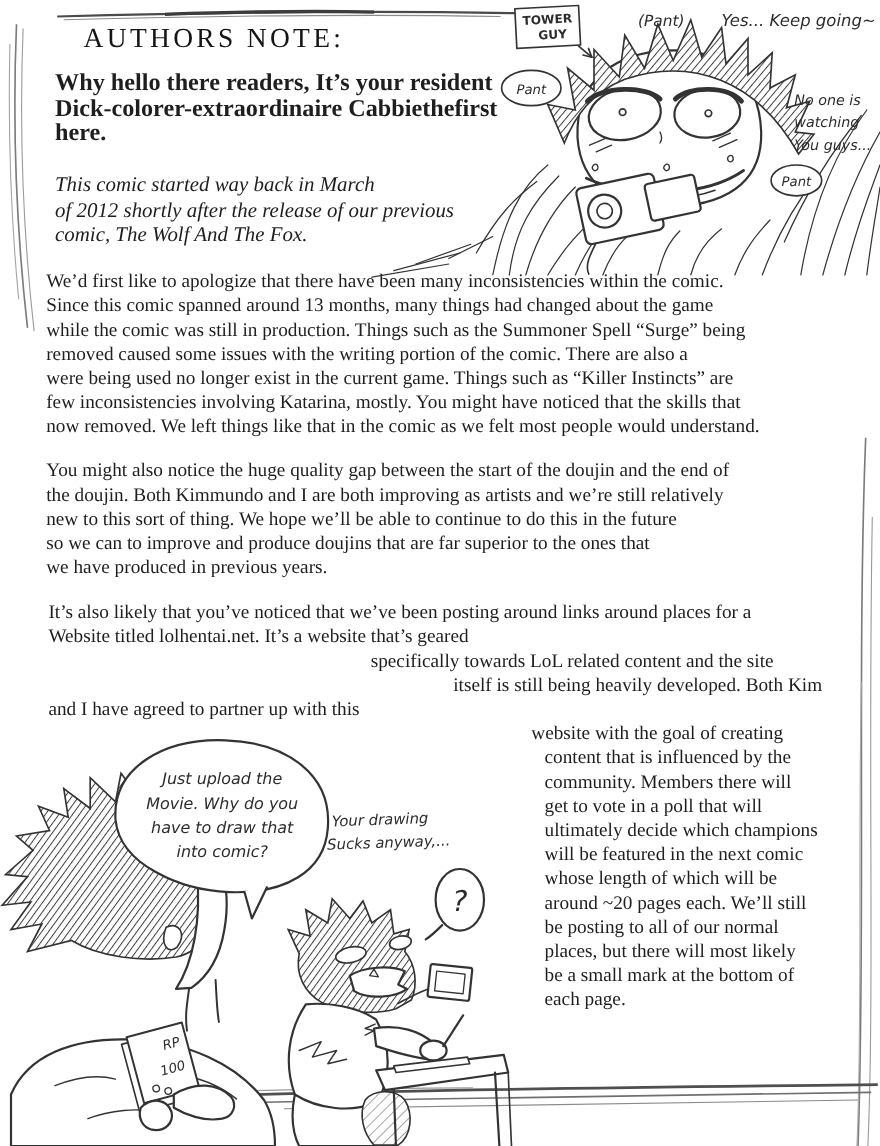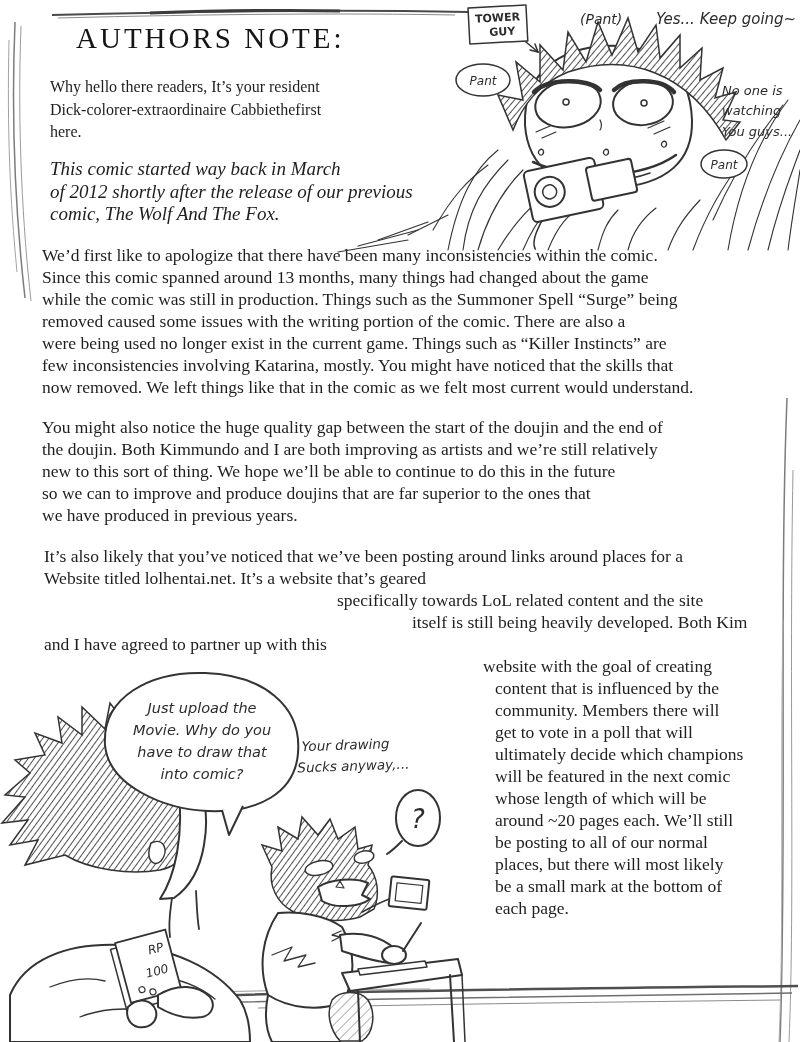--- a/index.html
+++ b/index.html
@@ -5,24 +5,24 @@
   html,body{margin:0;padding:0;background:#e8e8e8;}
   .page{
     position:relative;width:800px;height:1042px;background:#ffffff;
     overflow:hidden;font-family:"Liberation Serif",serif;color:#1e1e1e;
   }
   svg{position:absolute;overflow:visible;}
   .sketch-borders{left:0;top:0;}
   #title{
     position:absolute;left:76px;top:22px;margin:0;
     font-family:"Liberation Serif",serif;font-weight:normal;
-    font-size:29px;letter-spacing:3px;color:#151515;
+    font-size:25px;letter-spacing:3px;color:#151515;
   }
   .para{position:absolute;white-space:nowrap;line-height:22px;font-size:17.5px;}
-  #p1{left:50px;top:76px;font-size:16px;line-height:22.5px;}
+  #p1{left:50px;top:64px;font-size:22px;line-height:22.5px;font-weight:bold;}
   #p2{left:50px;top:158px;font-size:19px;line-height:22.5px;font-style:italic;}
   #p3{left:42px;top:244px;}
   #p4{left:42px;top:416px;}
   #p5{left:44px;top:545px;}
   #p5 .line:nth-child(2){}
   #p5 .line:nth-child(3){margin-left:293px;}
   #p5 .line:nth-child(4){margin-left:368px;}
   #p5 .line:nth-child(5){}
   #p5 .line:nth-child(6){margin-left:439px;}
   #p5 .line:nth-child(n+7){margin-left:451px;}
@@ -73,21 +73,21 @@
       <div class="line">of 2012 shortly after the release of our previous</div>
       <div class="line">comic, The Wolf And The Fox.</div>
     </div>
   <div id="p3" class="para">
       <div class="line">We’d first like to apologize that there have been many inconsistencies within the comic.</div>
       <div class="line">Since this comic spanned around 13 months, many things had changed about the game</div>
       <div class="line">while the comic was still in production. Things such as the Summoner Spell “Surge” being</div>
       <div class="line">removed caused some issues with the writing portion of the comic. There are also a</div>
       <div class="line">were being used no longer exist in the current game. Things such as “Killer Instincts” are</div>
       <div class="line">few inconsistencies involving Katarina, mostly. You might have noticed that the skills that</div>
-      <div class="line">now removed. We left things like that in the comic as we felt most current would understand.</div>
+      <div class="line">now removed. We left things like that in the comic as we felt most people would understand.</div>
     </div>
   <div id="p4" class="para">
       <div class="line">You might also notice the huge quality gap between the start of the doujin and the end of</div>
       <div class="line">the doujin. Both Kimmundo and I are both improving as artists and we’re still relatively</div>
       <div class="line">new to this sort of thing. We hope we’ll be able to continue to do this in the future</div>
       <div class="line">so we can to improve and produce doujins that are far superior to the ones that</div>
       <div class="line">we have produced in previous years.</div>
     </div>
   <div id="p5" class="para">
       <div class="line">It’s also likely that you’ve noticed that we’ve been posting around links around places for a</div>

